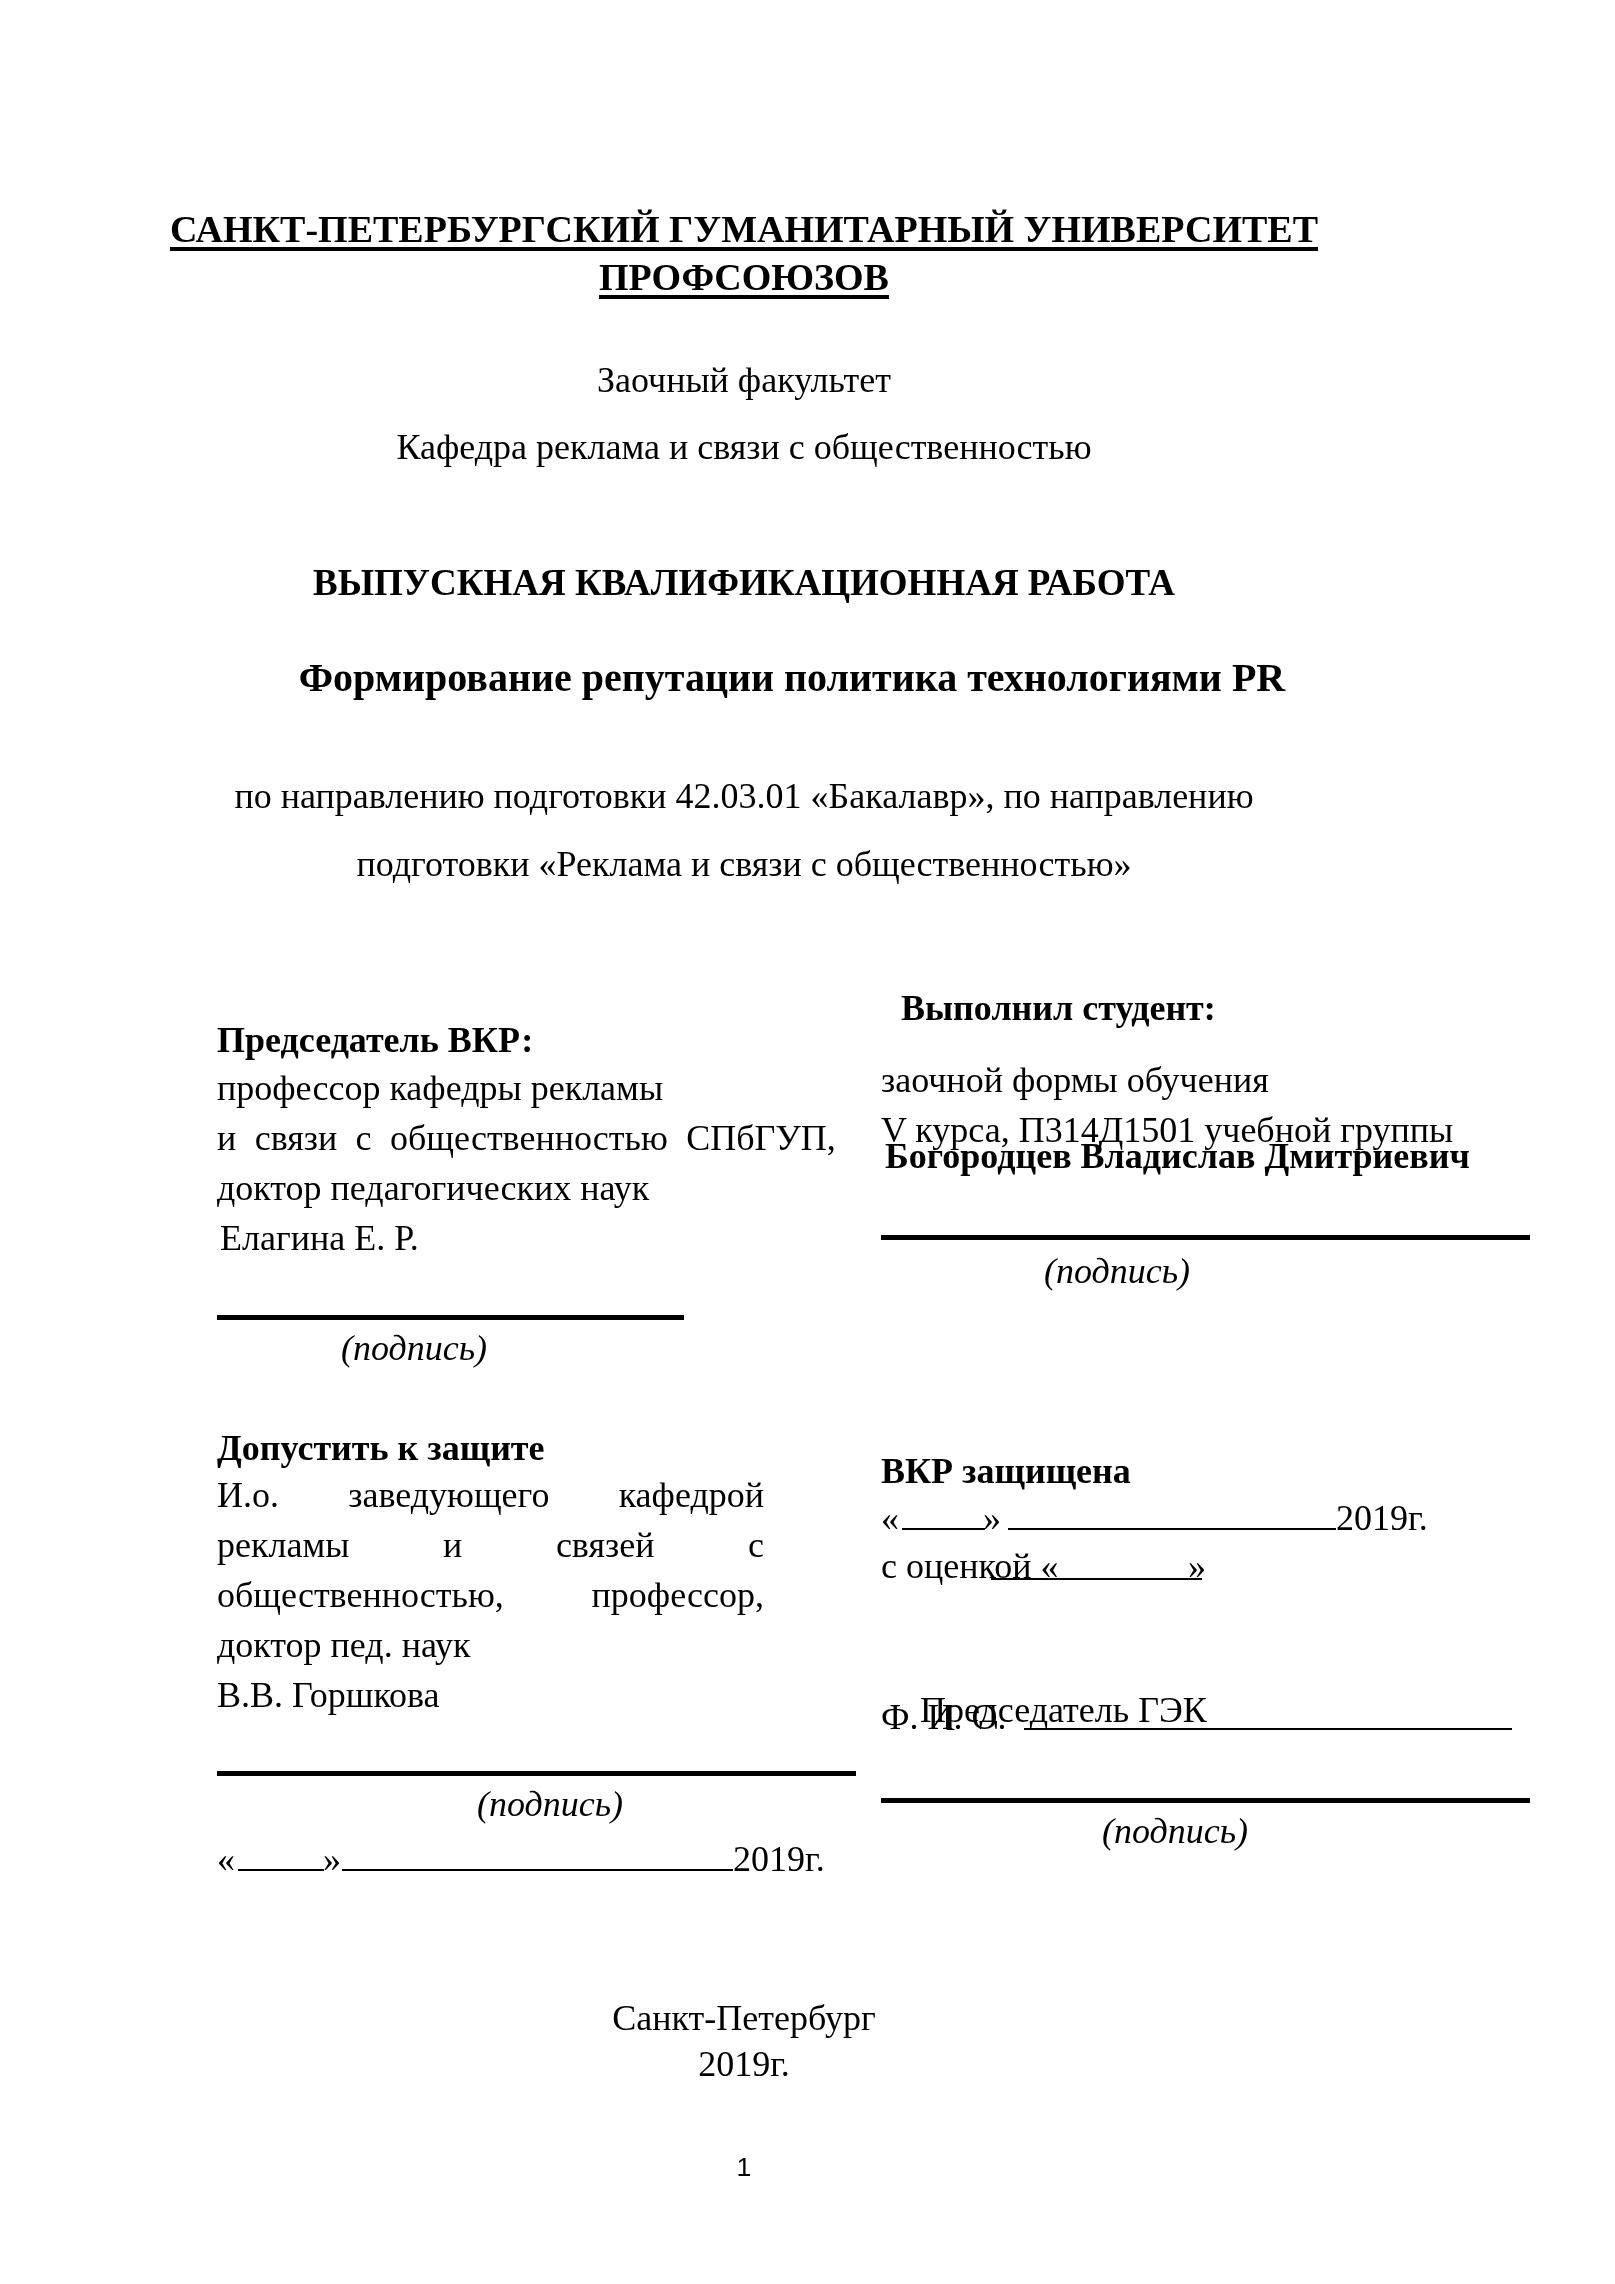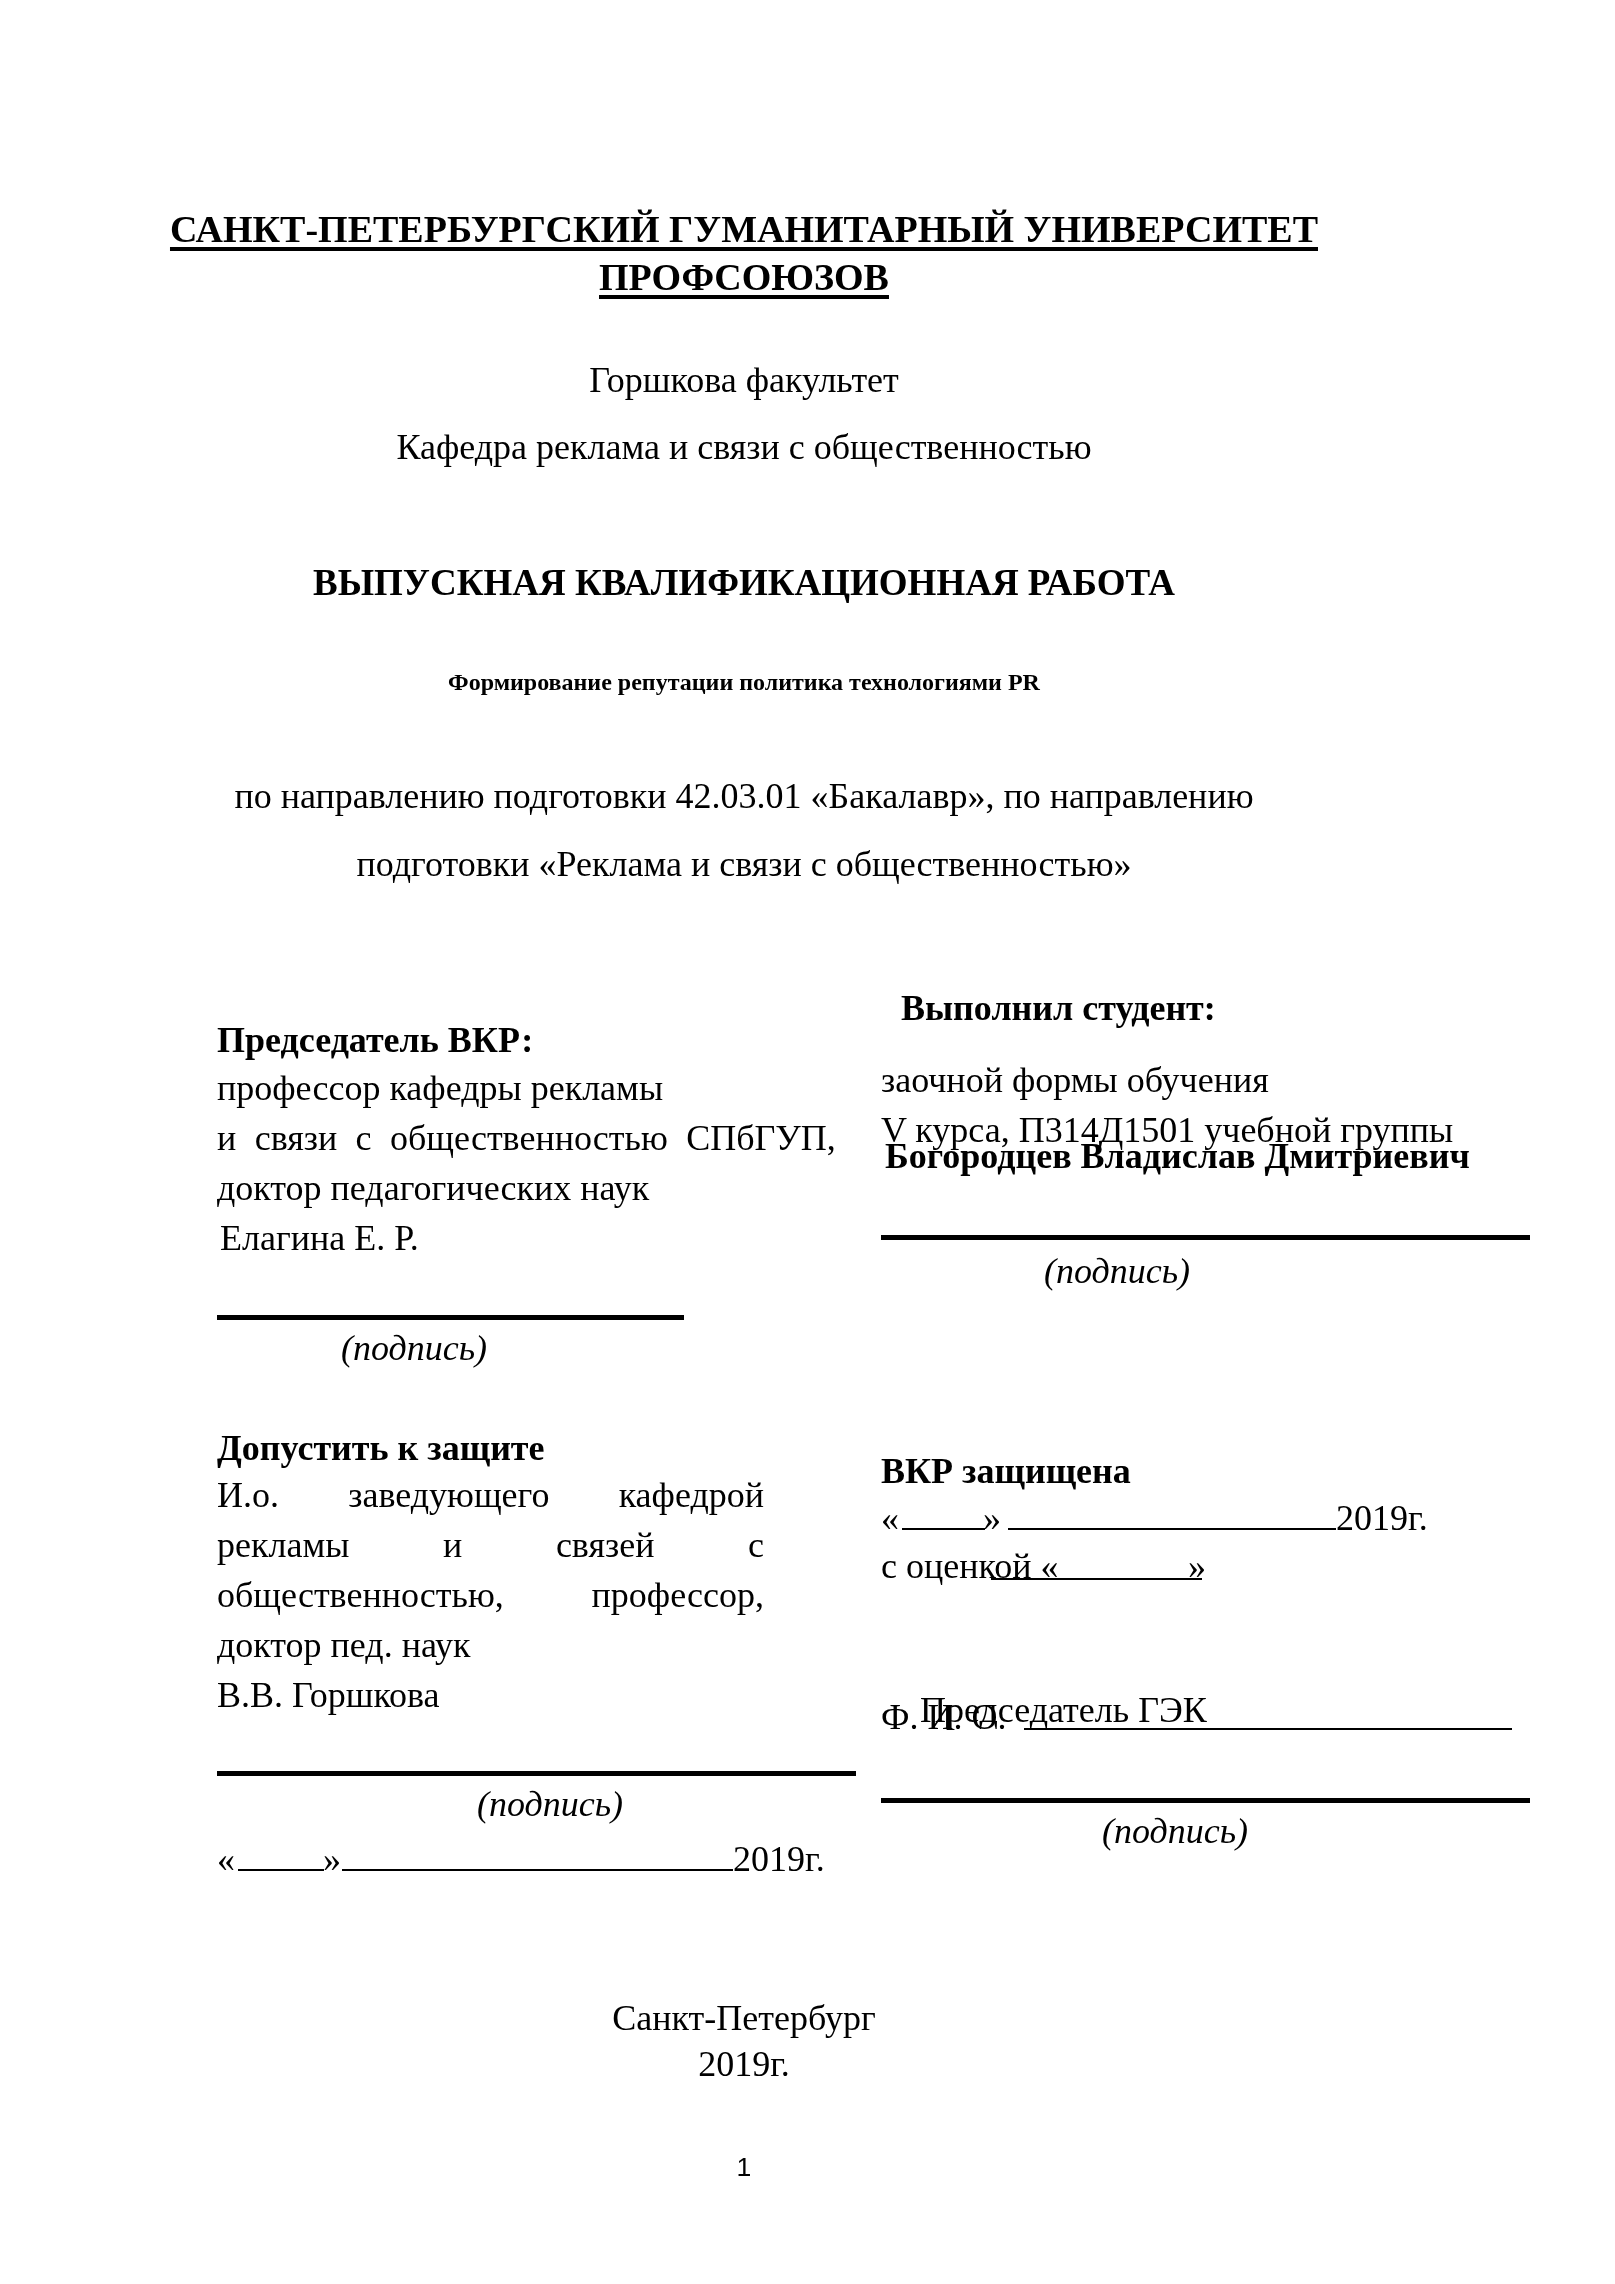--- a/index.html
+++ b/index.html
@@ -23,25 +23,25 @@
     .italic { font-style: italic; }
     .justify-line { display: flex; justify-content: space-between; width: 547px; gap: 7px; }
     .pagenum { font-family: "Liberation Sans", "DejaVu Sans", sans-serif; font-size: 26.6px; }
   </style>
 </head>
 <body>
 
 <div class="abs center uni" style="top:205px;">САНКТ-ПЕТЕРБУРГСКИЙ ГУМАНИТАРНЫЙ УНИВЕРСИТЕТ</div>
 <div class="abs center uni" style="top:253px;">ПРОФСОЮЗОВ</div>
 
-<div class="abs center normal" style="top:358px;">Горшкова факультет</div>
+<div class="abs center normal" style="top:358px;">Заочный факультет</div>
 <div class="abs center normal" style="top:425px;">Кафедра реклама и связи с общественностью</div>
 
 <div class="abs center bold-title" style="top:561px; font-size:37px;">ВЫПУСКНАЯ КВАЛИФИКАЦИОННАЯ РАБОТА</div>
-<div class="abs center bold-title" style="top:669px; font-size:24px;">Формирование репутации политика технологиями PR</div>
+<div class="abs center bold-title" style="top:654px; font-size:40px;margin-left:48px;">Формирование репутации политика технологиями PR</div>
 
 <div class="abs center normal" style="top:774px;">по направлению подготовки 42.03.01 «Бакалавр», по направлению</div>
 <div class="abs center normal" style="top:842px;">подготовки «Реклама и связи с общественностью»</div>
 
 <div class="abs col-text bold" style="left:217px; top:1016px;">Председатель ВКР:</div>
 <div class="abs col-text" style="left:217px; top:1064px;">профессор кафедры рекламы</div>
 <div class="abs col-text" style="left:217px; top:1114px; word-spacing:9.4px;text-align:right;">и связи с общественностью СПбГУП,</div>
 <div class="abs col-text" style="left:217px; top:1164px;">доктор педагогических наук</div>
 <div class="abs col-text" style="left:220px; top:1214px;">Елагина Е. Р.</div>
 <div class="sigline" style="left:217px; top:1315px; width:467px;"></div>

